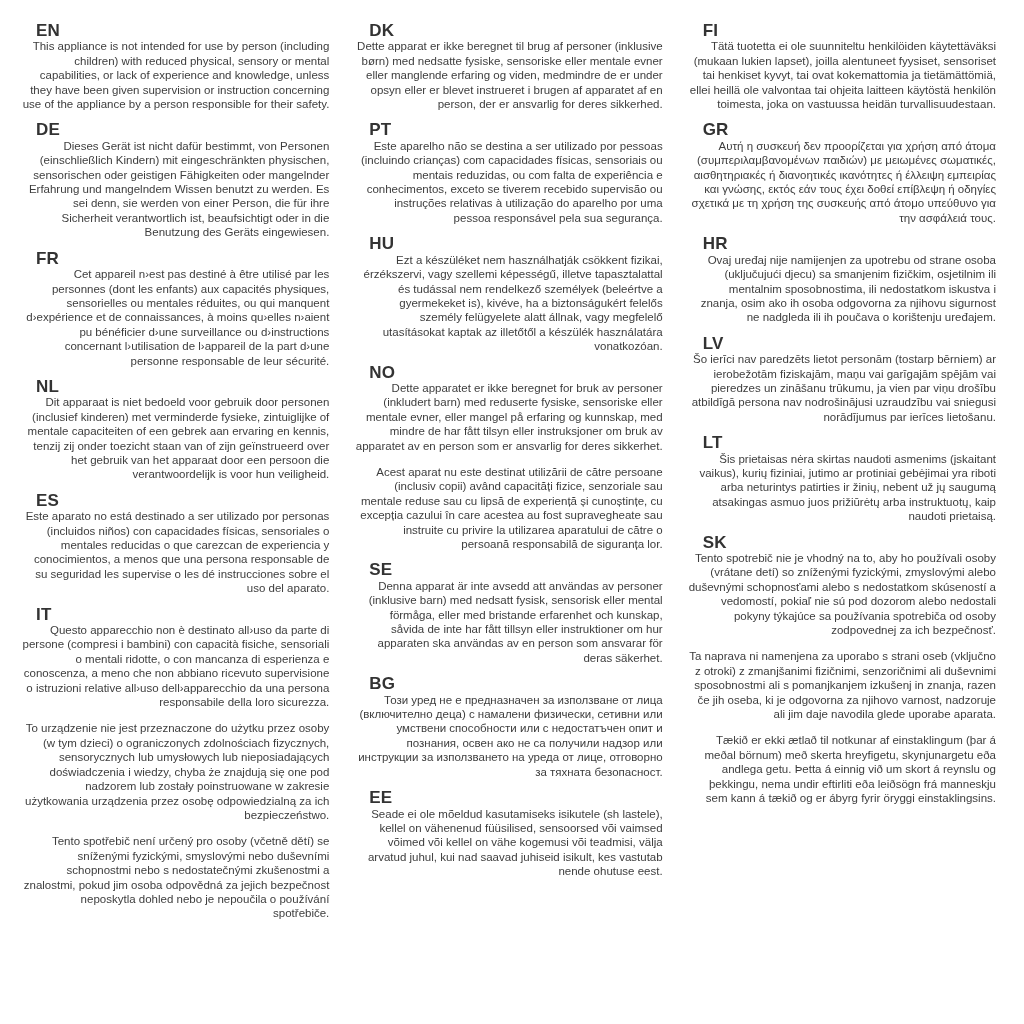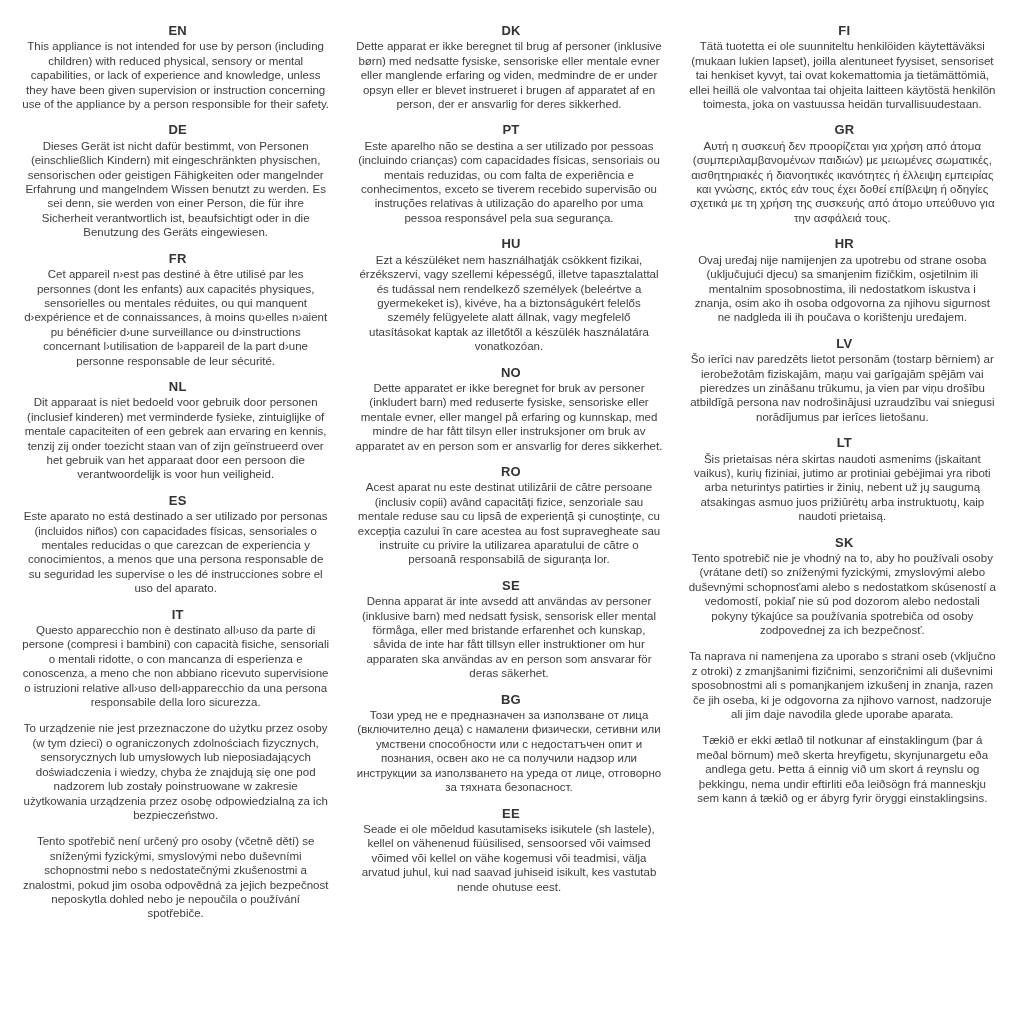--- a/index.html
+++ b/index.html
@@ -16,31 +16,30 @@
     grid-template-columns: repeat(3, 1fr);
     column-gap: 26px;
     font-family: "Liberation Sans", sans-serif;
     color: #3d3d3d;
     font-size: 11.5px;
     line-height: 14.4px;
   }
   .col { min-width: 0; }
   .lang-section { margin: 0 0 12px 0; }
   .lang-code {
-    font-size: 13px;
+    font-size: 17px;
     font-weight: 700;
-    margin: 0 0 1px 4px;
+    margin: 0 0 1px 14px;
     color: #333333;
     letter-spacing: 0.2px;
-    text-align: center;
   }
   .lang-text {
     margin: 0;
     color: #3d3d3d;
-    text-align: center;
+    text-align: right;
   }
 </style>
 </head>
 <body>
 
 <div class="page">
 
   <div class="col">
     <div class="lang-section">
       <h2 class="lang-code">EN</h2>
@@ -85,21 +84,20 @@
     </div>
     <div class="lang-section">
       <h2 class="lang-code">HU</h2>
       <p class="lang-text">Ezt a készüléket nem használhatják csökkent fizikai, érzékszervi, vagy szellemi képességű, illetve tapasztalattal és tudással nem rendelkező személyek (beleértve a gyermekeket is), kivéve, ha a biztonságukért felelős személy felügyelete alatt állnak, vagy megfelelő utasításokat kaptak az illetőtől a készülék használatára vonatkozóan.</p>
     </div>
     <div class="lang-section">
       <h2 class="lang-code">NO</h2>
       <p class="lang-text">Dette apparatet er ikke beregnet for bruk av personer (inkludert barn) med reduserte fysiske, sensoriske eller mentale evner, eller mangel på erfaring og kunnskap, med mindre de har fått tilsyn eller instruksjoner om bruk av apparatet av en person som er ansvarlig for deres sikkerhet.</p>
     </div>
     <div class="lang-section">
-      <h2 class="lang-code">RO</h2>
       <p class="lang-text">Acest aparat nu este destinat utilizării de către persoane (inclusiv copii) având capacități fizice, senzoriale sau mentale reduse sau cu lipsă de experiență și cunoștințe, cu excepția cazului în care acestea au fost supravegheate sau instruite cu privire la utilizarea aparatului de către o persoană responsabilă de siguranța lor.</p>
     </div>
     <div class="lang-section">
       <h2 class="lang-code">SE</h2>
       <p class="lang-text">Denna apparat är inte avsedd att användas av personer (inklusive barn) med nedsatt fysisk, sensorisk eller mental förmåga, eller med bristande erfarenhet och kunskap, såvida de inte har fått tillsyn eller instruktioner om hur apparaten ska användas av en person som ansvarar för deras säkerhet.</p>
     </div>
     <div class="lang-section">
       <h2 class="lang-code">BG</h2>
       <p class="lang-text">Този уред не е предназначен за използване от лица (включително деца) с намалени физически, сетивни или умствени способности или с недостатъчен опит и познания, освен ако не са получили надзор или инструкции за използването на уреда от лице, отговорно за тяхната безопасност.</p>
     </div>

